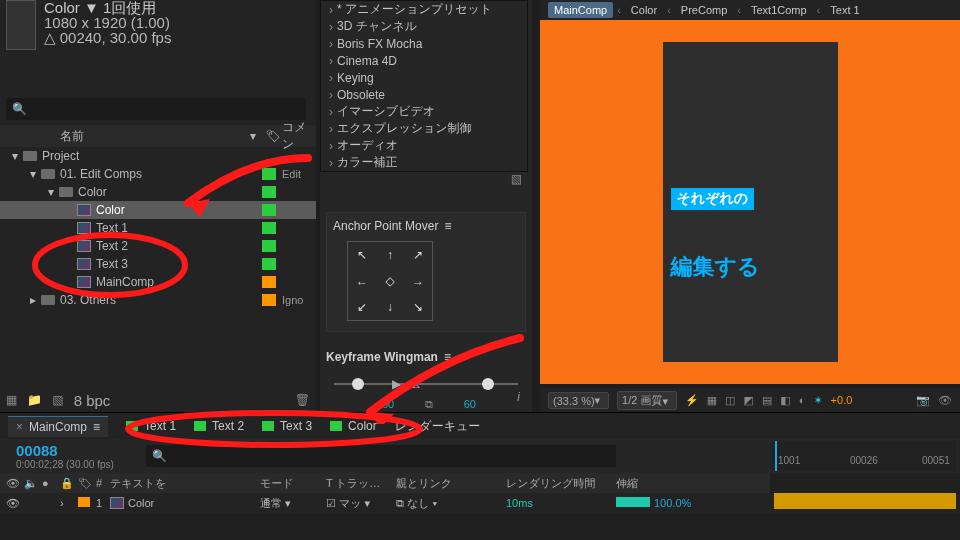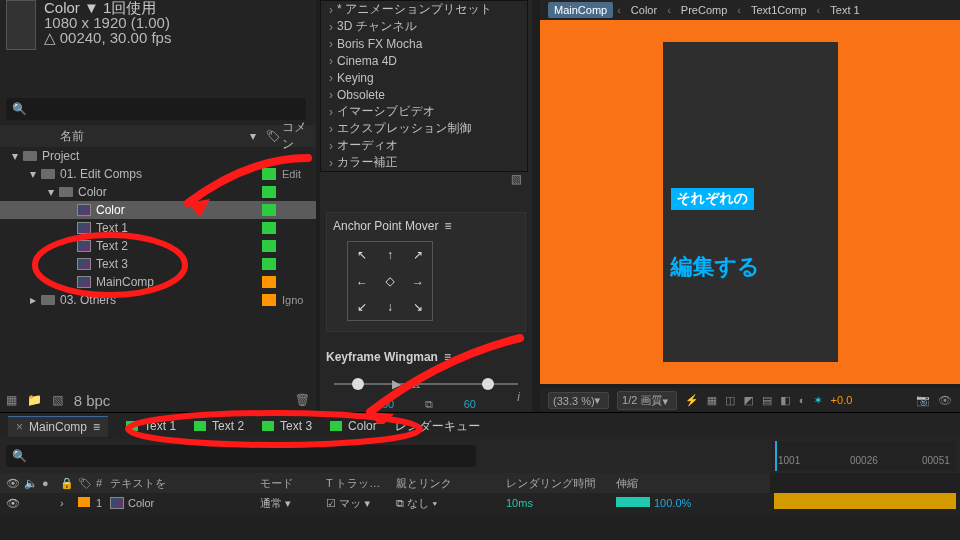--- a/index.html
+++ b/index.html
@@ -368,20 +368,24 @@
       <span class="tl-tab">
         <span class="tab-sw sw-green"></span>
         <span>Color</span>
       </span>
       <span class="tl-tab">
         <span>レンダーキュー</span>
       </span>
     </div>
 
   <div class="tl-head">
+    <div class="tl-time">
+      <div class="frame-num">00088</div>
+      <div class="frame-sub">0:00:02;28 (30.00 fps)</div>
+    </div>
     <div class="tl-search">
       <span>🔍</span>
     </div>
     <div class="tl-tools">
       <span>▚</span>
       <span>▦</span>
       <span>◪</span>
       <span>◩</span>
       <span>◐</span>
     </div>

